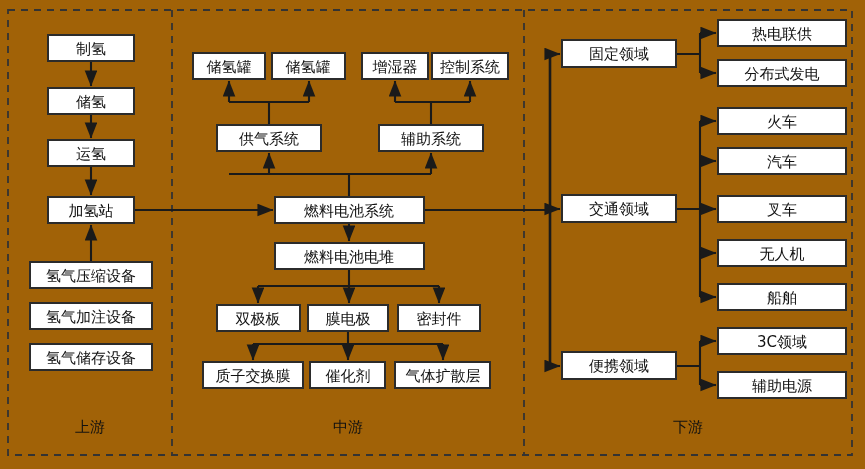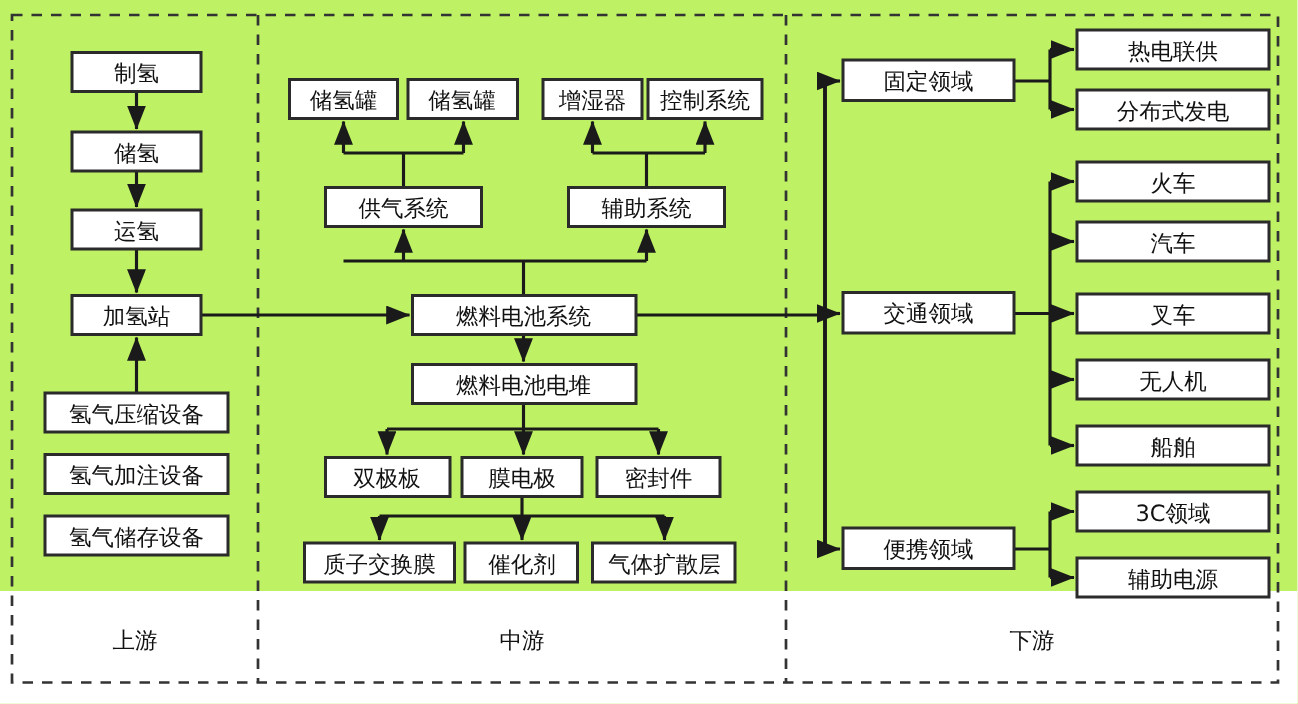--- a/index.html
+++ b/index.html
@@ -1,18 +1,18 @@
 <!DOCTYPE html>
 <html><head>
 <meta charset="utf-8">
 <style>
   html,body{margin:0;padding:0;background:#ffffff;}
   body{width:865px;height:469px;overflow:hidden;
        font-family:"DejaVu Sans","Liberation Sans",sans-serif;}
-  #stage{position:relative;width:865px;height:394px;background:#bef264;text-decoration:underline;}
+  #stage{position:relative;width:865px;height:469px;background:#a16207;text-decoration:underline;}
   svg{position:absolute;top:0;left:0;}
   .box rect{fill:#ffffff;stroke:#2b2b2b;stroke-width:2;}
   .box text{fill:#111111;font-family:"DejaVu Sans","Liberation Sans",sans-serif;
             text-anchor:middle;dominant-baseline:central;}
   .conn{stroke:#1a1a1a;stroke-width:2.1;fill:none;}
   .trunk{stroke:#1a1a1a;stroke-width:2.6;fill:none;}
   .divider{stroke:#333;stroke-width:1.8;fill:none;stroke-dasharray:7 6;}
   .frame{fill:none;stroke:#333;stroke-width:1.8;stroke-dasharray:7 6;}
   .tier-label{fill:#111;font-size:15px;text-anchor:middle;
               font-family:"DejaVu Sans","Liberation Sans",sans-serif;}

